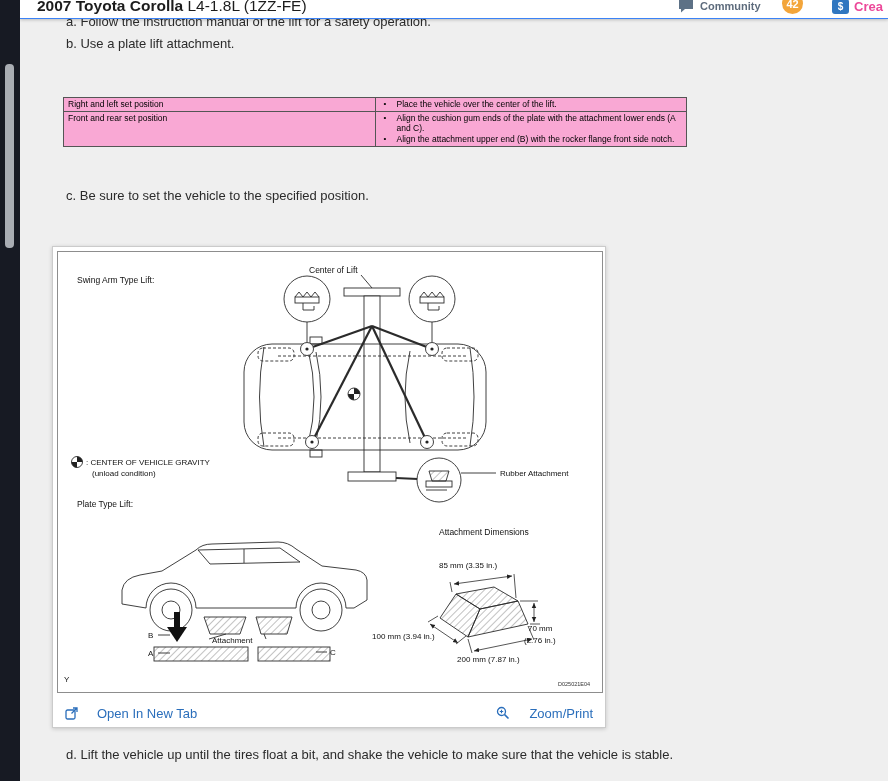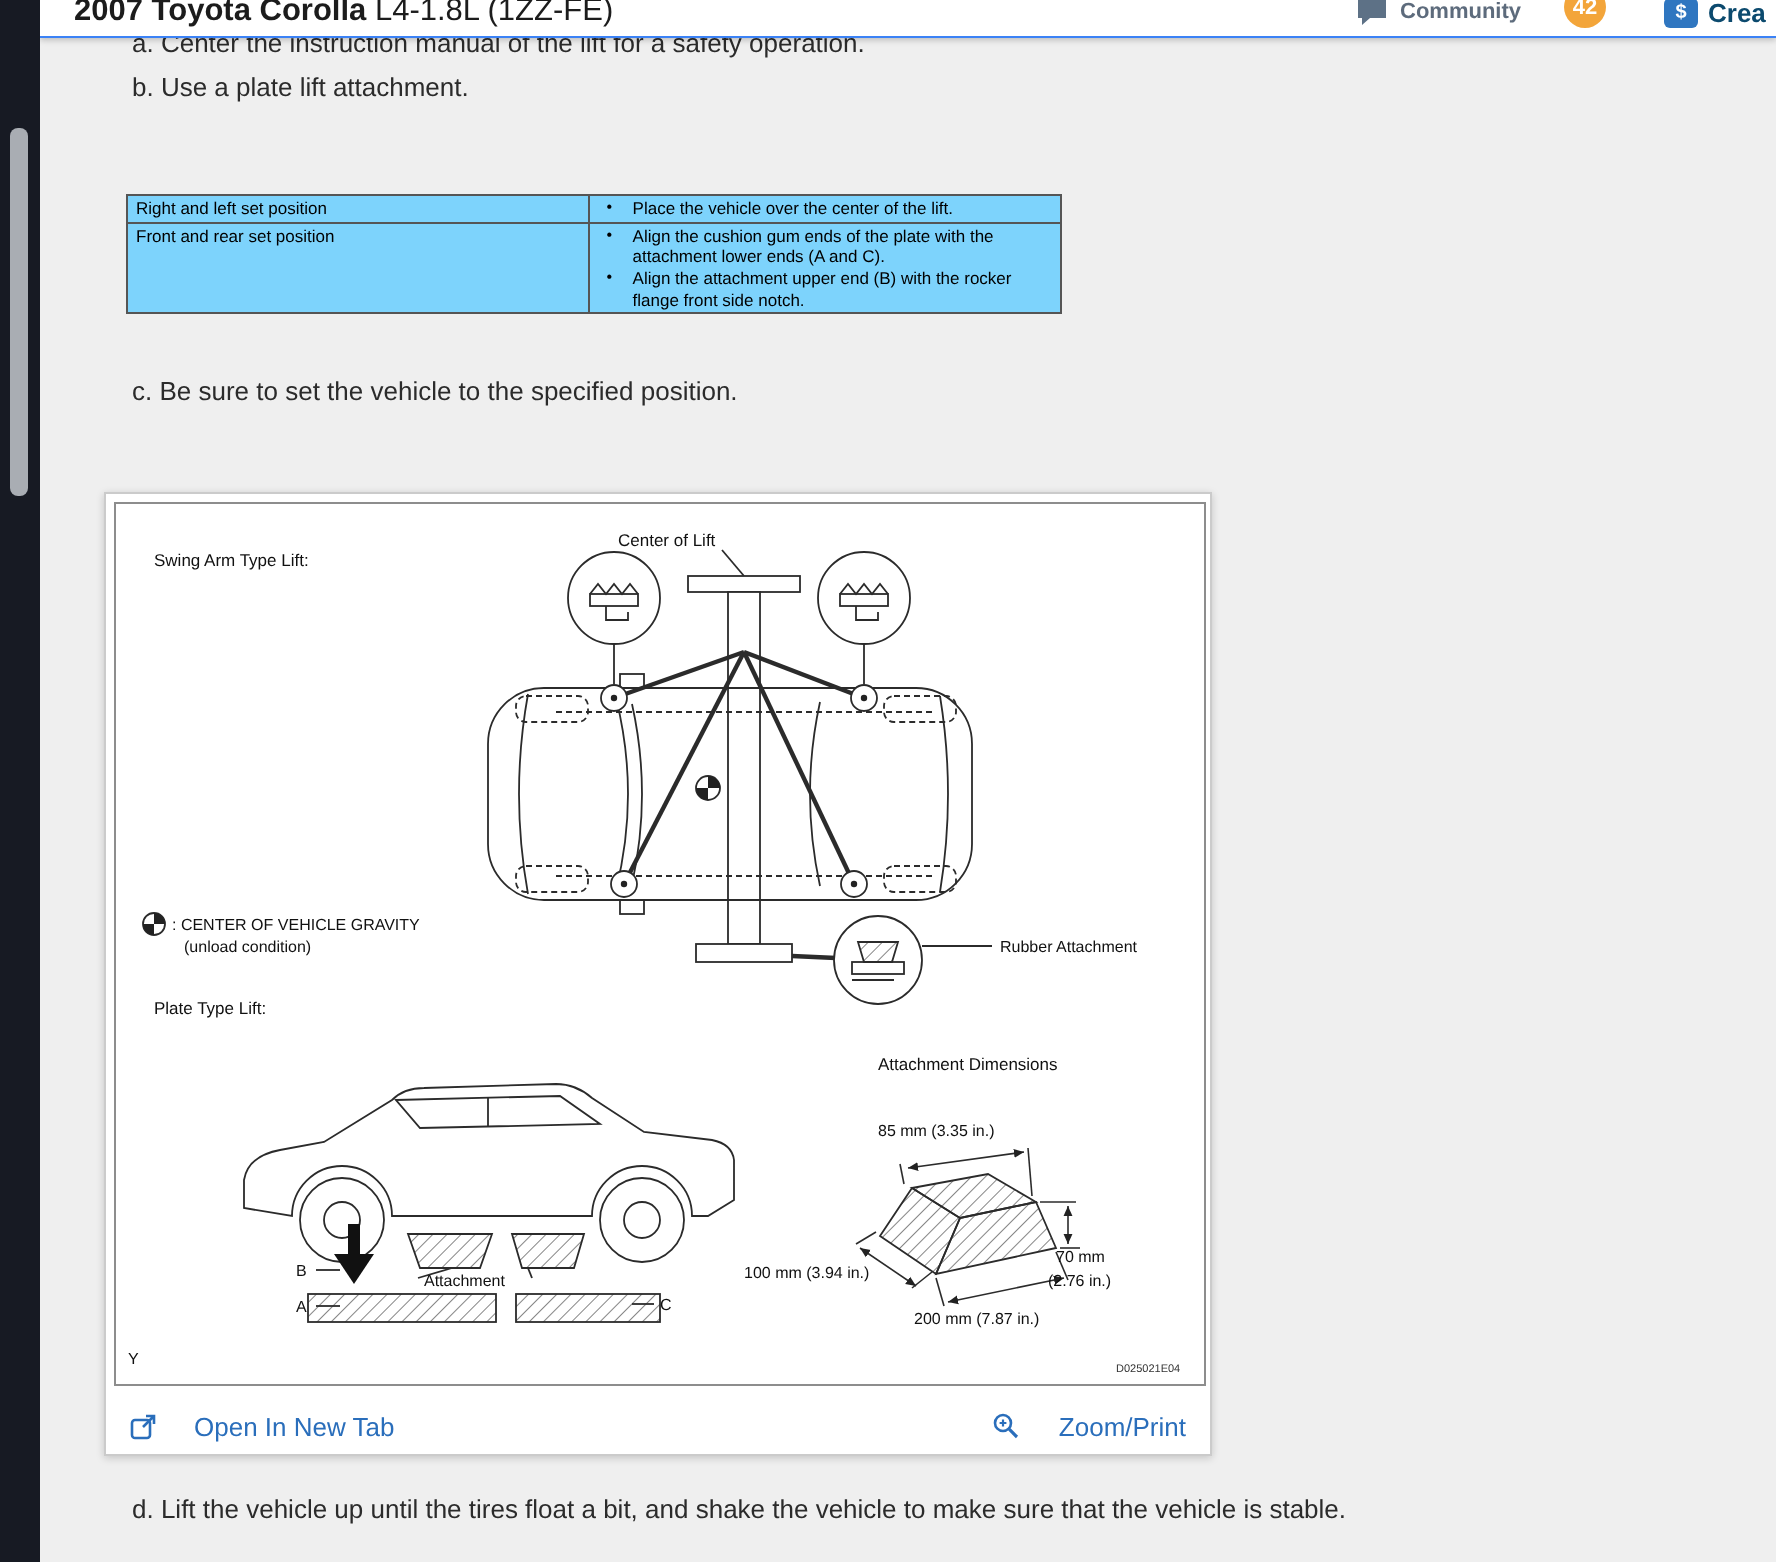--- a/index.html
+++ b/index.html
@@ -15,35 +15,35 @@
   .topbar { position:absolute; left:20px; right:0; top:0; height:19px; background:#fff;
             border-bottom:1px solid #3b82f6; box-shadow:0 1px 3px rgba(0,0,0,.22); z-index:5; }
   .title { position:absolute; left:17px; top:-3px; font-size:15.5px; white-space:nowrap; color:#1c1c1c; }
   .t-bold { font-weight:bold; }
   .community { position:absolute; left:658px; top:-1px; display:flex; align-items:center; gap:6px;
                color:#5d6b7c; font-weight:bold; font-size:11px; cursor:pointer;text-align:center; }
   .badge { position:absolute; left:762px; top:-7px; width:21px; height:21px; border-radius:50%;
            background:#f3a53a; color:#fff; font-size:11px; font-weight:bold;
            display:flex; align-items:center; justify-content:center; }
   .create { position:absolute; left:812px; top:-1px; display:flex; align-items:center; gap:5px;
-            font-size:13px; color:#0c4a6e; font-weight:bold; white-space:nowrap; cursor:pointer; }
+            font-size:13px; color:#ec4899; font-weight:bold; white-space:nowrap; cursor:pointer; }
   .dollar-icon { width:17px; height:15px; background:#2f76c0; border-radius:3px; color:#fff;
                  font-size:10px; font-weight:bold; display:flex; align-items:center; justify-content:center; }
   .dollar-icon::before { content:"$"; }
 
   
   .content { position:absolute; left:20px; top:0; right:0; bottom:0; z-index:1; }
   .step { position:absolute; font-size:13px; color:#2b2b2b; white-space:nowrap; }
   .step-a { left:46px; top:14px; }
   .step-b { left:46px; top:36px; }
   .step-c { left:46px; top:188px; }
   .step-d { left:46px; top:747px; }
 
-  table.lift-table { position:absolute; left:43px; top:97px; width:468px; border-collapse:collapse;
-                     background:#7dd3fc; }
+  table.lift-table { position:absolute; left:43px; top:97px; width:624px; border-collapse:collapse;
+                     background:#f9a8d4; }
   table.lift-table td { border:1px solid #555; vertical-align:top; font-size:8.5px; line-height:1.25;
                         color:#000; padding:1px 4px; }
   td.lbl { width:265px; }
   td.val { width:265px; padding:1px 2px;margin-top:20px; }
   .bi { display:flex; }
   .bi::before { content:"\2022"; flex:0 0 13px; padding-left:4px; font-size:8px; }
 
   
   .figure-card { position:absolute; left:32px; top:246px; width:554px; height:482px; background:#fff;
                  border:1px solid #cbcbcb; box-shadow:0 1px 4px rgba(0,0,0,.18); }
@@ -81,21 +81,21 @@
     </div>
     <div class="badge">42</div>
     <div class="create">
       <span class="dollar-icon"></span>
       <span>Crea</span>
     </div>
   </header>
 
   <main class="content">
 
-    <p class="step step-a">a. Center the instruction manual of the lift for a safety operation.</p>
+    <p class="step step-a">a. Follow the instruction manual of the lift for a safety operation.</p>
     <p class="step step-b">b. Use a plate lift attachment.</p>
 
     <table class="lift-table">
       <tbody>
         <tr>
           <td class="lbl">Right and left set position</td>
           <td class="val">
             <div class="bi">Place the vehicle over the center of the lift.</div>
           </td>
         </tr>

